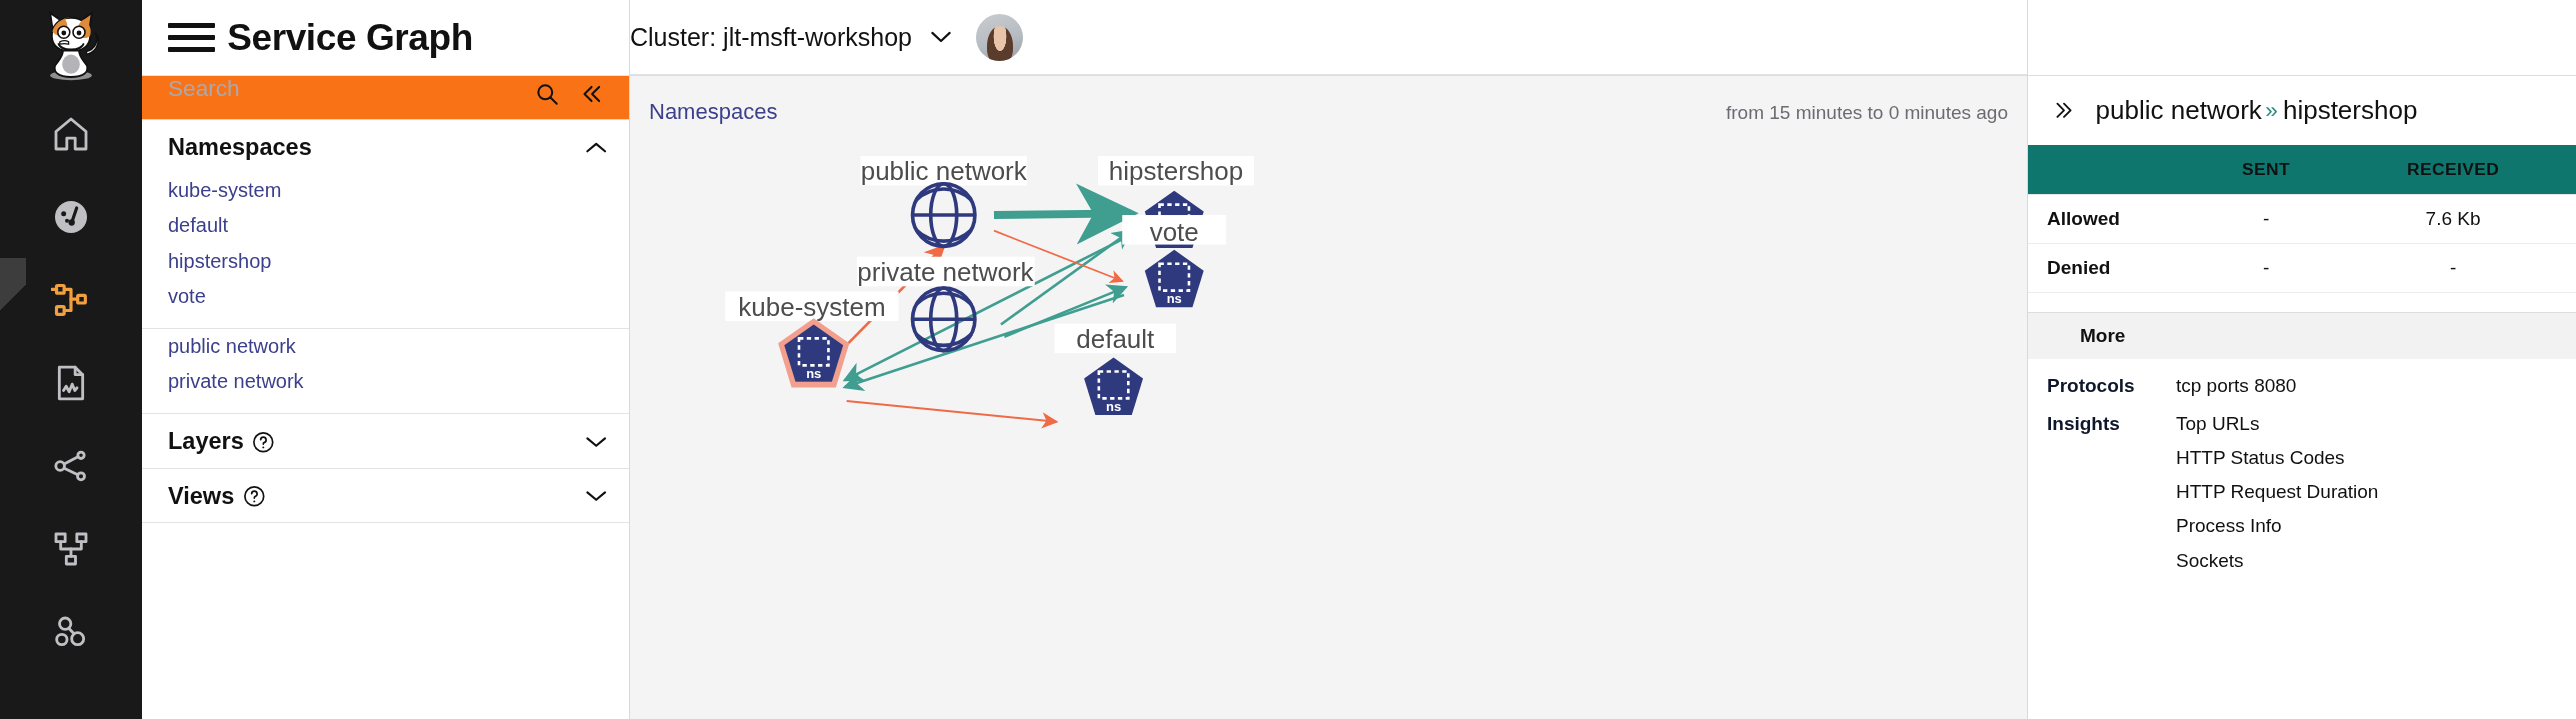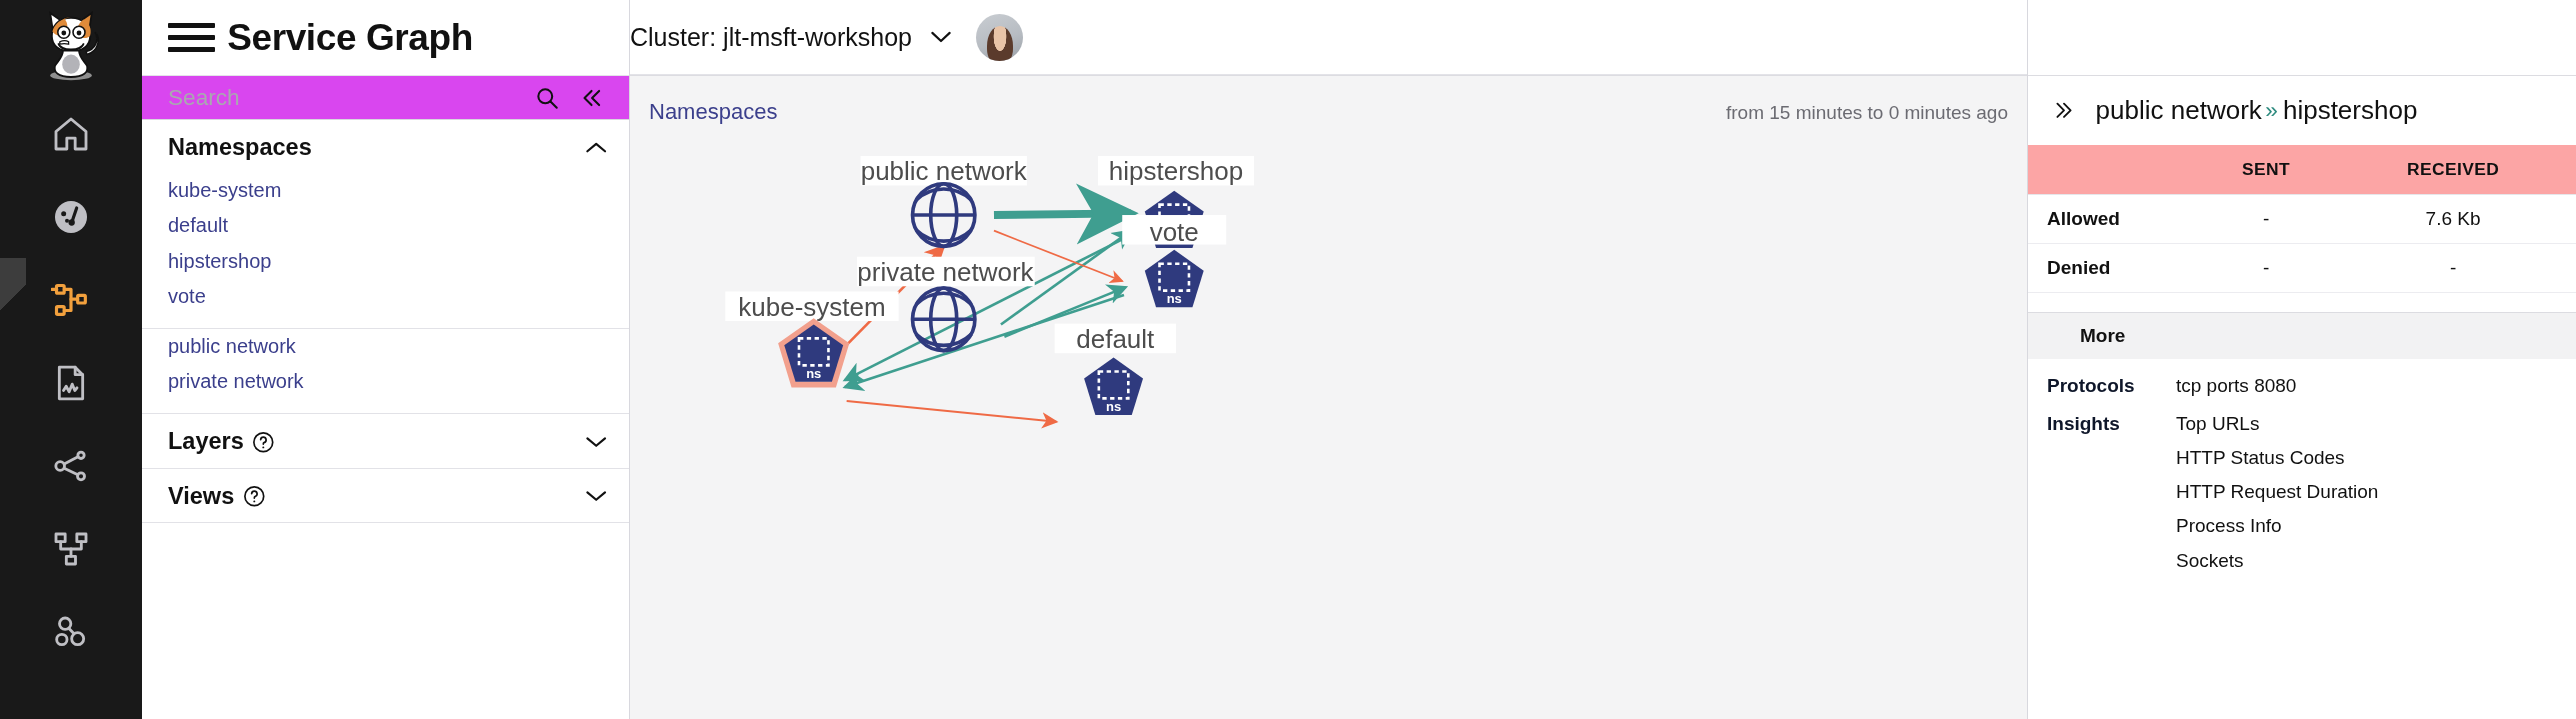--- a/index.html
+++ b/index.html
@@ -36,23 +36,23 @@
   }
   .nav-header {
     height: 75px; flex: 0 0 75px; display: flex; align-items: center;
     padding: 0 19px 0 26px; gap: 12.2px;
   }
   .hamburger { width: 47px; height: 35px; flex: 0 0 47px; display:flex; flex-direction: column; justify-content: center; gap: 7.8px; cursor: pointer; }
   .hamburger span { display: block; height: 4.4px; background: #111; border-radius: 0.9px; }
   .app-title { font-size: 37px; font-weight: 700; color: #111; letter-spacing: -0.4px; white-space: nowrap; }
 
   .searchbar {
-    height: 45px; display: flex; align-items: center;
+    height: 45px; display: flex; align-items: flex-start;
     border-top: 0.9px solid #e3e3e8; border-bottom: 1.7px solid #d8d8de;
-    padding: 0 21px 0 26px; gap: 8.7px; background: #d946ef;
+    padding: 0 21px 0 26px; gap: 8.7px; background: #f97316;
   }
   .searchbar input {
     flex: 1; border: none; outline: none; font-size: 22.6px; color: #333;
     font-family: "Liberation Sans", sans-serif; background: transparent;
   }
   .searchbar input::placeholder { color: #a9a9b0; }
   .icon-btn { width: 35px; height: 35px; display: flex; align-items: center; justify-content: center; cursor: pointer; flex: 0 0 auto;}
 
   .nav-section { border-bottom: 1.7px solid #e2e2e7; }
   .nav-section-head {
@@ -103,21 +103,21 @@
   .detail-head {
     display: flex; align-items: center; gap: 19px; padding: 19px 17.4px 19px 22.6px;
     font-size: 26px; color: #111; background: #fff;
   }
   .dbl-chev-dark { width: 26px; height: 22.6px; flex: 0 0 26px; cursor: pointer; }
   .detail-title { display: flex; align-items: center; gap: 1.7px; white-space: nowrap; }
   .detail-title .sep { color: #2e8b7f; font-size: 22.6px; margin: 0 3.5px 0 1.7px;}
 
   .tbl { width: 100%; border-collapse: collapse; }
   .tbl th {
-    background: #fca5a5; font-size: 17.4px; font-weight: 700; color: #111;
+    background: #0f766e; font-size: 17.4px; font-weight: 700; color: #111;
     letter-spacing: 0.4px; padding: 14px 0; text-align: center; border-bottom: 0.9px solid #e6e6ea;
   }
   .tbl th.lbl { width: 174px; }
   .tbl td { font-size: 19px; color: #111; padding: 13px 0; text-align: center; border-bottom: 0.9px solid #ececf0;}
   .tbl td.lbl { font-weight: 700; text-align: left; padding-left: 19px; }
   .more-bar { background: #f2f2f3; padding: 12.2px 0 12.2px 52px; font-size: 19px; font-weight: 700; color:#111; border-top: 1.7px solid #dcdce1; margin-top: 19px; cursor: pointer;}
   .kv { display: flex; padding: 15.7px 0 0 0; }
   .kv-key { width: 148px; flex: 0 0 148px; font-size: 19px; font-weight: 700; color: #0f172a; padding-left: 19px; }
   .kv-val { font-size: 19px; color: #111; }
   .insights-list { display: flex; flex-direction: column; gap: 12.2px; }

